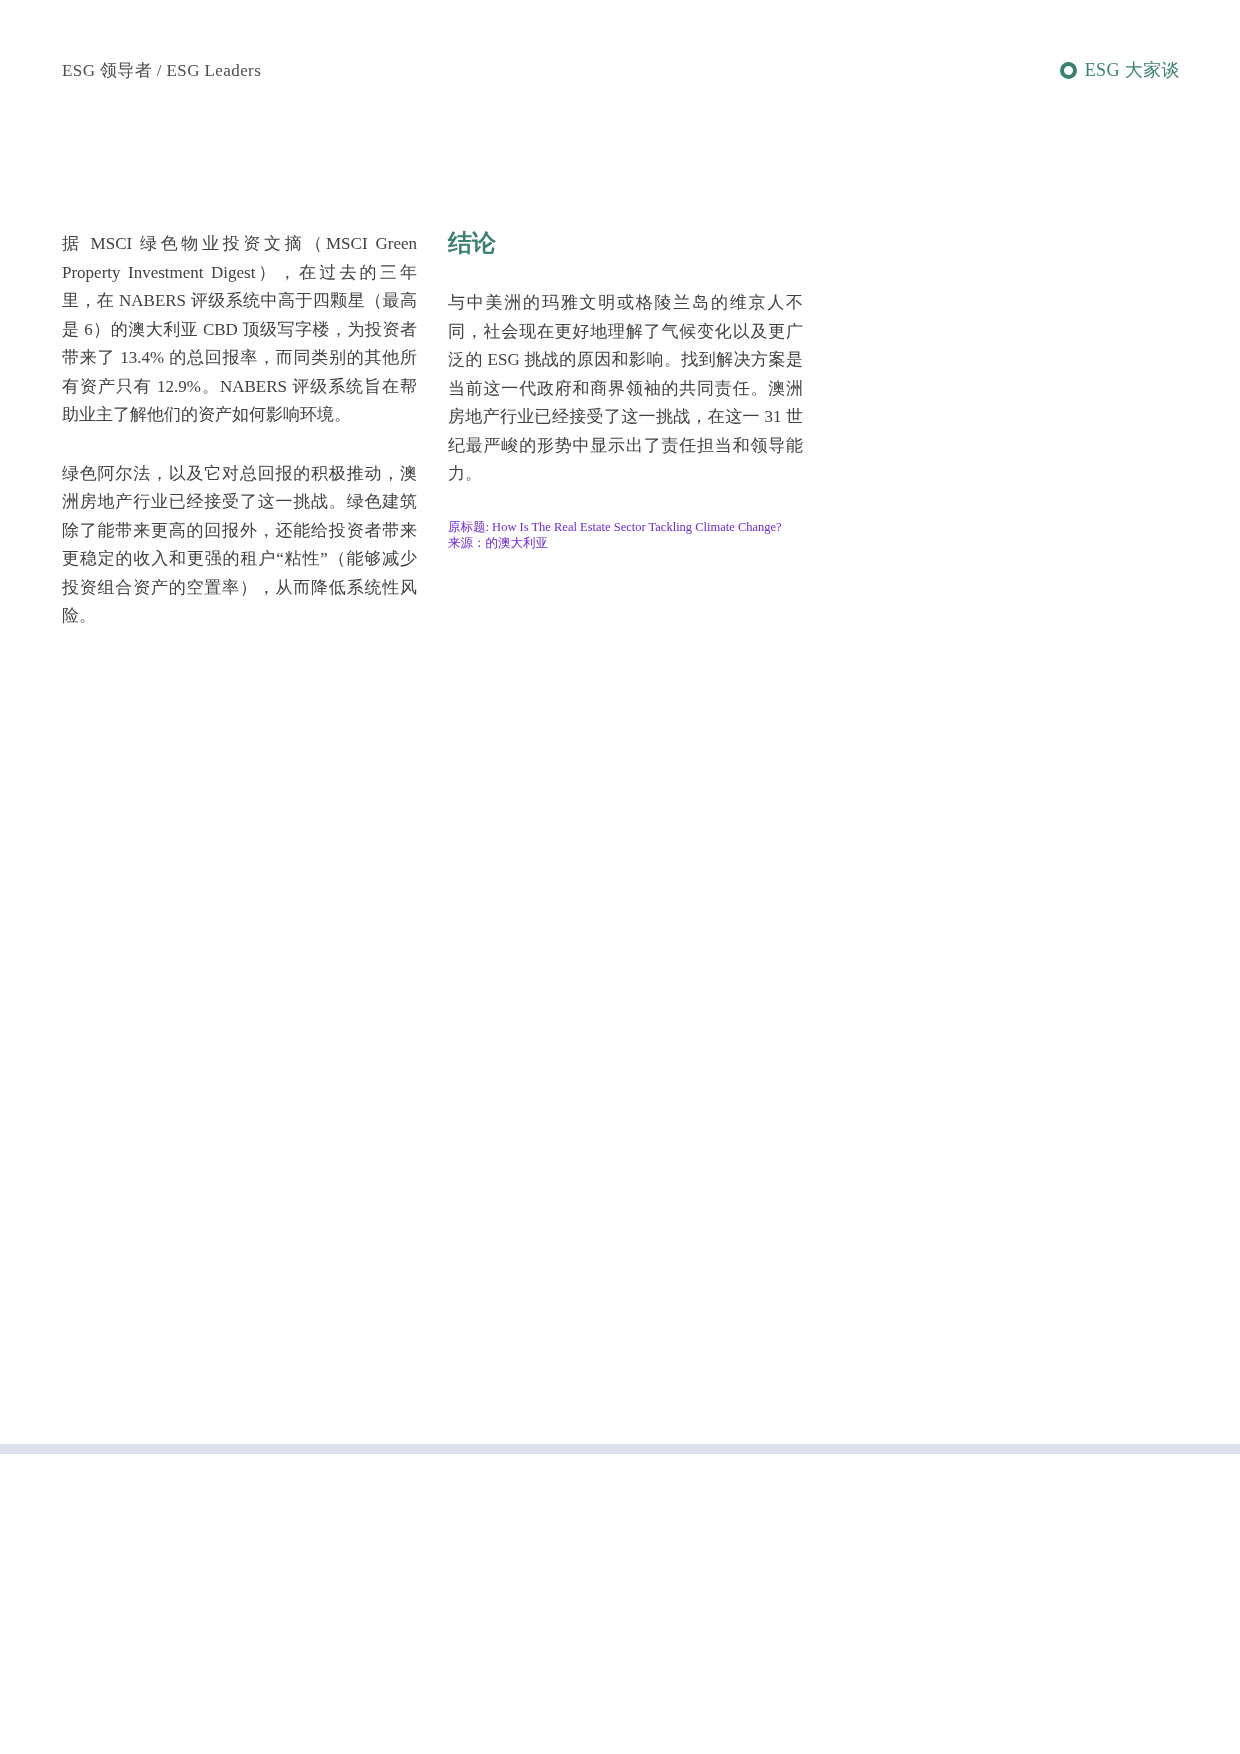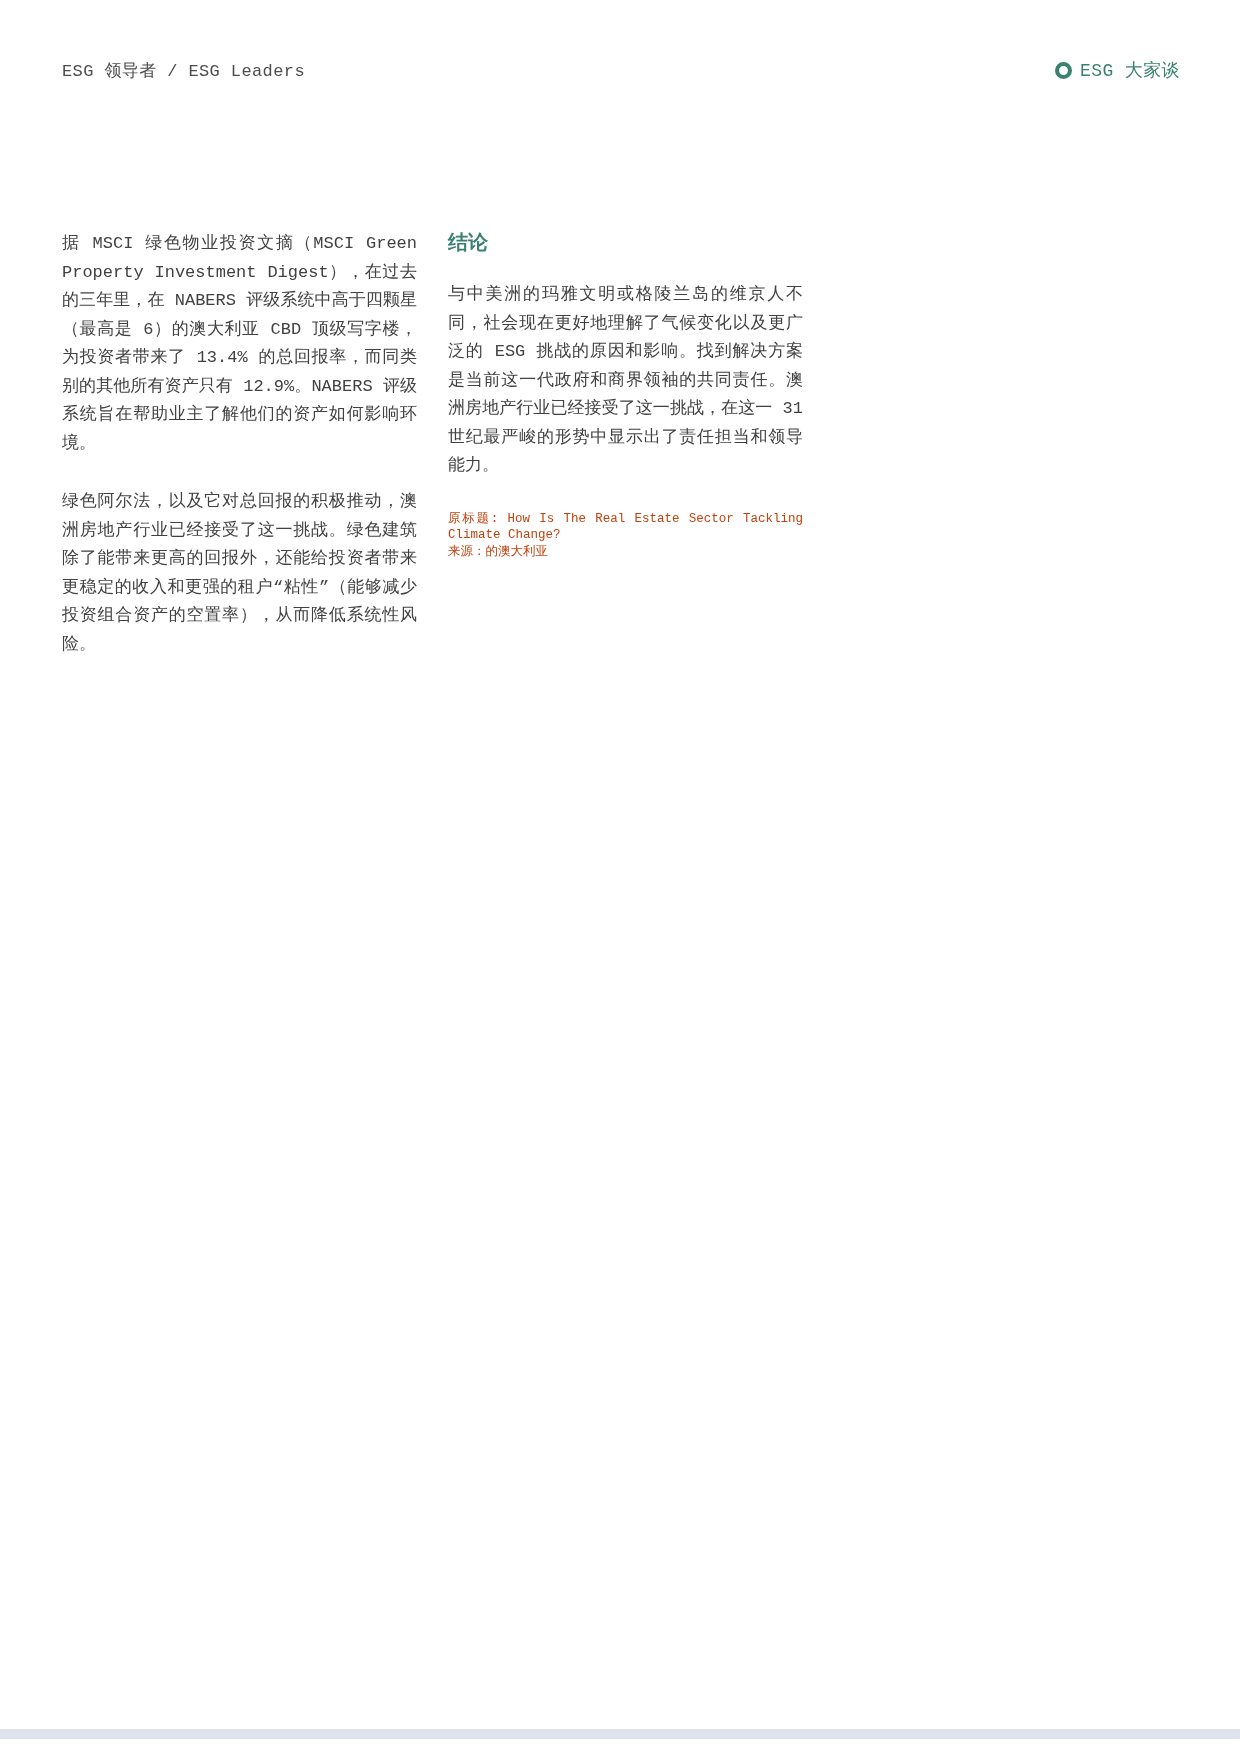--- a/index.html
+++ b/index.html
@@ -3,24 +3,24 @@
 <meta charset="utf-8">
 <style>
   html, body {
     margin: 0;
     padding: 0;
     background: #ffffff;
   }
   .page {
     position: relative;
     width: 1240px;
-    height: 1739px;
+    height: 1454px;
     background: #ffffff;
     overflow: hidden;
-    font-family: Liberation Mono, monospace;
+    font-family: Liberation Serif, serif;
     color: #414141;
   }
   
   .header {
     position: absolute;
     top: 58px;
     left: 62px;
     right: 60px;
     display: flex;
     justify-content: space-between;
@@ -60,28 +60,28 @@
   }
   .body-text {
     margin: 0 0 30px 0;
     font-size: 17px;
     line-height: 28.5px;
     text-align: justify;
     text-justify: inter-character;
     color: #414141;
   }
   .col-right .heading {
-    margin: 0 0 24px 0;
-    font-size: 20px;
+    margin: 0 0 32px 0;
+    font-size: 24px;
     line-height: 27px;
     font-weight: bold;
     color: var(--accent, #3a8171);
   }
   .source {
-    color: #c2410c;
+    color: #6d28d9;
   }
   .source-line {
     margin: 0;
     font-size: 12.5px;
     line-height: 16.5px;
     text-align: justify;
     text-justify: inter-character;
   }
   
   .footer-bar {

